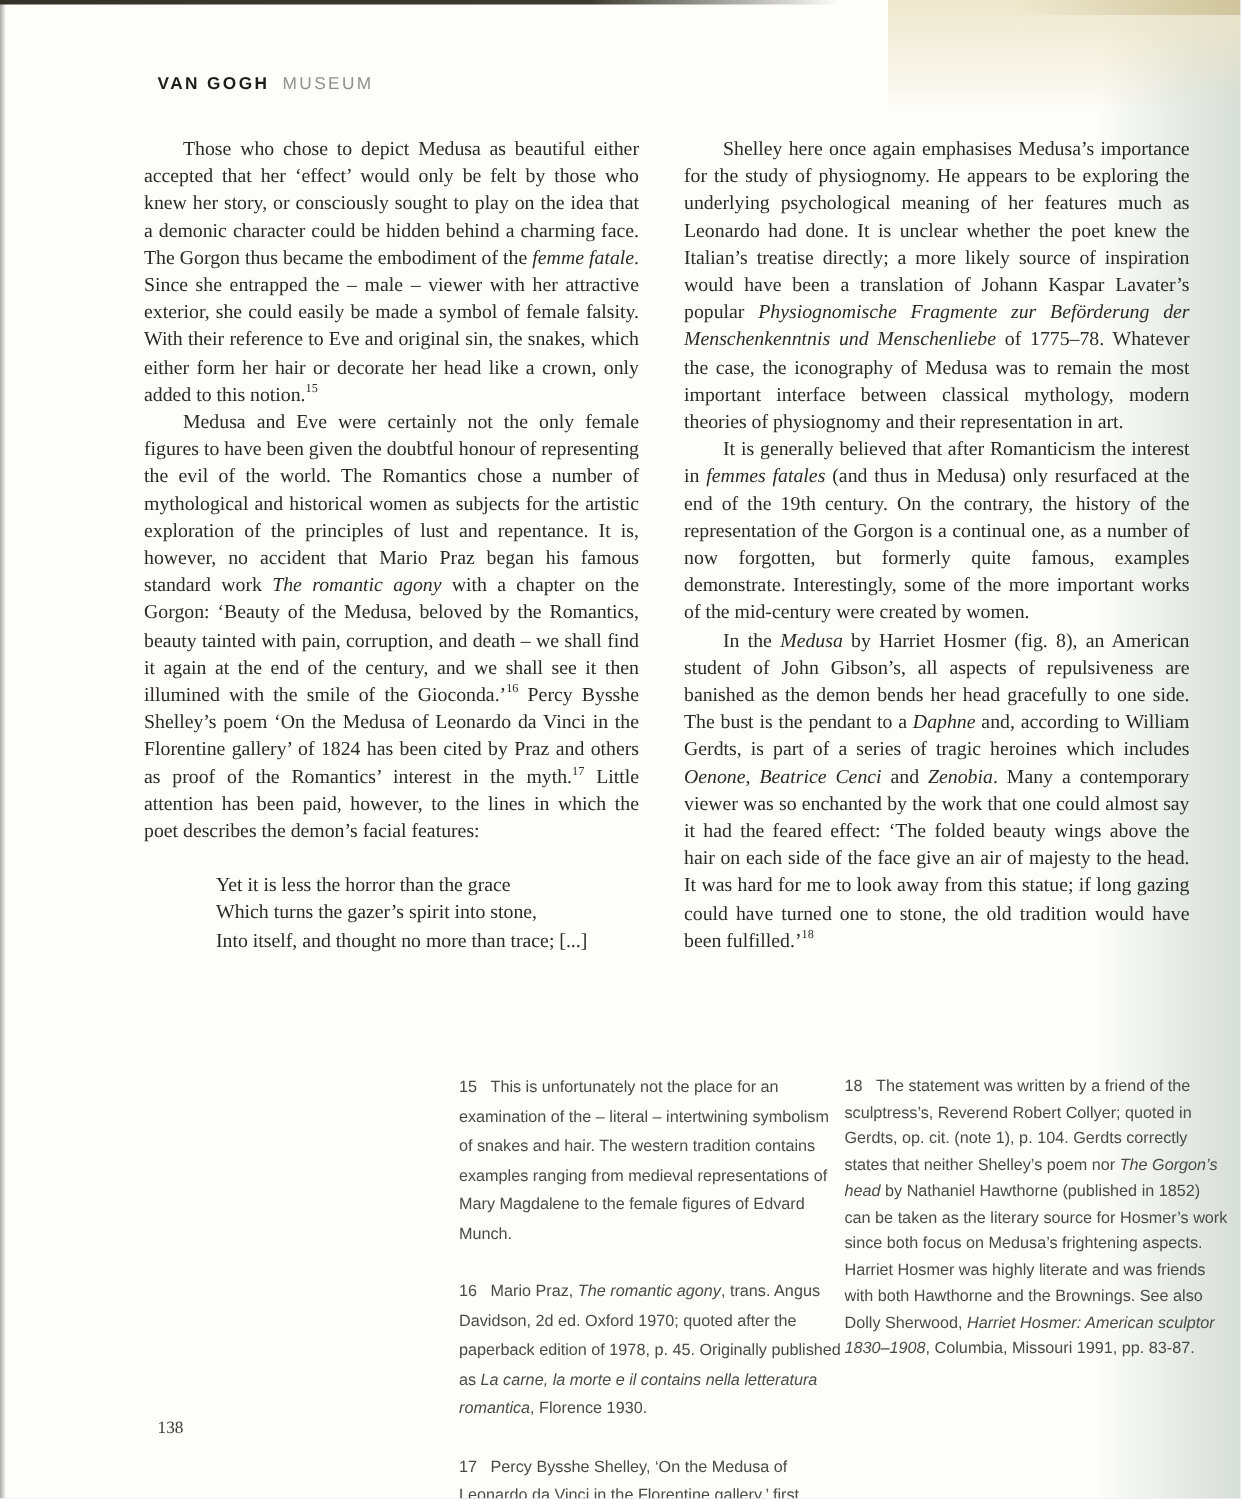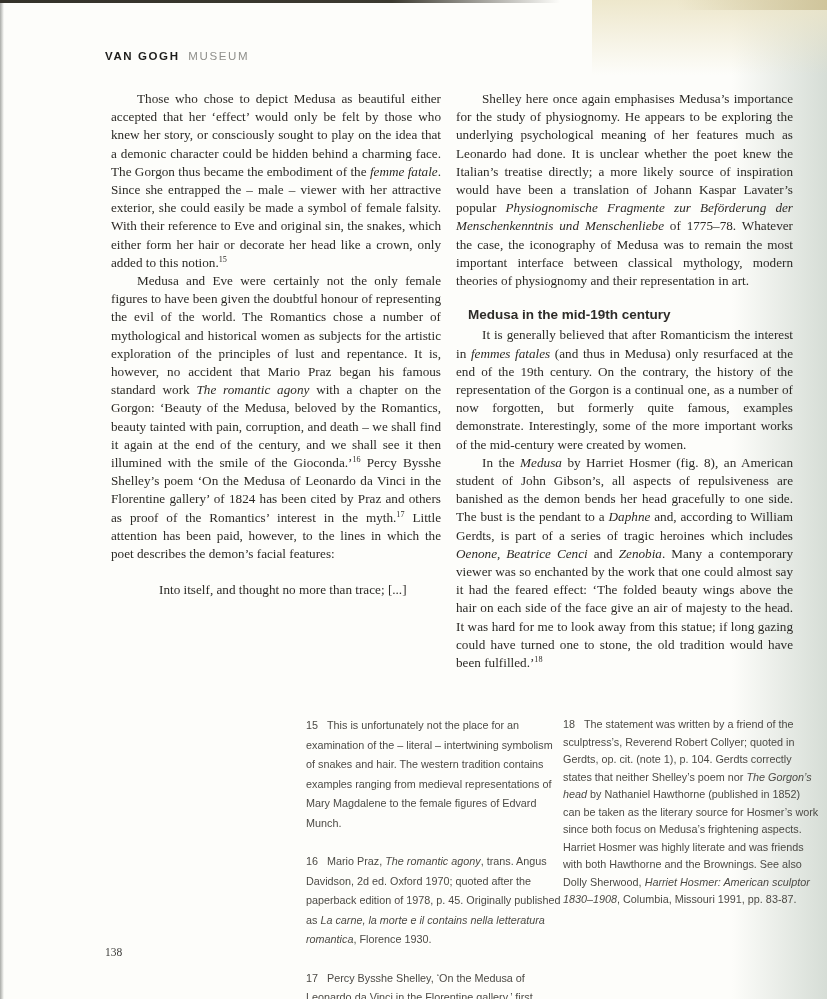--- a/index.html
+++ b/index.html
@@ -23,21 +23,21 @@
   .corner-tan{position:absolute;right:0;top:0;width:150px;height:10px;
     background:linear-gradient(to right,rgba(203,191,147,0),rgba(203,191,147,0.85));}
   
   .header{position:absolute;left:105px;top:50px;
     font-family:"Liberation Sans",sans-serif;font-size:11.5px;letter-spacing:1.6px;color:#1d1d1b;}
   .header .bold{font-weight:700;}
   .header .light{font-weight:400;color:#8f8f8b;margin-left:4px;}
   
   .col{position:absolute;top:90px;color:#2c2a26;
     font-size:13.2px;line-height:18.2px;text-align:justify;}
-  .col-left{left:111px;width:330px;}
+  .col-left{left:96px;width:330px;}
   .col-right{left:456px;width:337px;}
   .col p{margin:0;text-indent:26px;}
   sup{font-size:0.62em;line-height:0;vertical-align:super;letter-spacing:0;}
   .quote{margin:18px 0 0 48px;text-align:left;text-indent:0;}
   .quote div{margin:0;}
   .subhead{font-family:"Liberation Sans",sans-serif;font-weight:700;
     font-size:13.5px;color:#2e2c29;margin:16px 0 2px 12px;text-align:left;}
   
   .fn-col{position:absolute;top:716px;color:#4c4a45;
     font-family:"Liberation Sans",sans-serif;font-size:10.8px;text-align:left;}
@@ -62,27 +62,28 @@
 
   <div class="header">
     <span class="bold">VAN GOGH</span>
     <span class="light">MUSEUM</span>
   </div>
 
   <div class="col col-left">
     <p>Those who chose to depict Medusa as beautiful either accepted that her ‘effect’ would only be felt by those who knew her story, or consciously sought to play on the idea that a demonic character could be hidden behind a charming face. The Gorgon thus became the embodiment of the <i>femme fatale</i>. Since she entrapped the – male – viewer with her attractive exterior, she could easily be made a symbol of female falsity. With their reference to Eve and original sin, the snakes, which either form her hair or decorate her head like a crown, only added to this notion.<sup>15</sup></p>
     <p>Medusa and Eve were certainly not the only female figures to have been given the doubtful honour of representing the evil of the world. The Romantics chose a number of mythological and historical women as subjects for the artistic exploration of the principles of lust and repentance. It is, however, no accident that Mario Praz began his famous standard work <i>The romantic agony</i> with a chapter on the Gorgon: ‘Beauty of the Medusa, beloved by the Romantics, beauty tainted with pain, corruption, and death – we shall find it again at the end of the century, and we shall see it then illumined with the smile of the Gioconda.’<sup>16</sup> Percy Bysshe Shelley’s poem ‘On the Medusa of Leonardo da Vinci in the Florentine gallery’ of 1824 has been cited by Praz and others as proof of the Romantics’ interest in the myth.<sup>17</sup> Little attention has been paid, however, to the lines in which the poet describes the demon’s facial features:</p>
     <div class="quote">
+      <div>Yet it is less the horror than the grace</div>
+      <div>Which turns the gazer’s spirit into stone,</div>
       <div>Into itself, and thought no more than trace; [...]</div>
     </div>
   </div>
 
   <div class="col col-right">
     <p>Shelley here once again emphasises Medusa’s importance for the study of physiognomy. He appears to be exploring the underlying psychological meaning of her features much as Leonardo had done. It is unclear whether the poet knew the Italian’s treatise directly; a more likely source of inspiration would have been a translation of Johann Kaspar Lavater’s popular <i>Physiognomische Fragmente zur Beförderung der Menschenkenntnis und Menschenliebe</i> of 1775–78. Whatever the case, the iconography of Medusa was to remain the most important interface between classical mythology, modern theories of physiognomy and their representation in art.</p>
-    <div class="subhead">Medusa in the mid-19th century</div>
     <p>It is generally believed that after Romanticism the interest in <i>femmes fatales</i> (and thus in Medusa) only resurfaced at the end of the 19th century. On the contrary, the history of the representation of the Gorgon is a continual one, as a number of now forgotten, but formerly quite famous, examples demonstrate. Interestingly, some of the more important works of the mid-century were created by women.</p>
     <p>In the <i>Medusa</i> by Harriet Hosmer (fig. 8), an American student of John Gibson’s, all aspects of repulsiveness are banished as the demon bends her head gracefully to one side. The bust is the pendant to a <i>Daphne</i> and, according to William Gerdts, is part of a series of tragic heroines which includes <i>Oenone</i>, <i>Beatrice Cenci</i> and <i>Zenobia</i>. Many a contemporary viewer was so enchanted by the work that one could almost say it had the feared effect: ‘The folded beauty wings above the hair on each side of the face give an air of majesty to the head. It was hard for me to look away from this statue; if long gazing could have turned one to stone, the old tradition would have been fulfilled.’<sup>18</sup></p>
   </div>
 
   <div class="fn-col fn-left">
     <p class="fn">
       <span class="num">15</span><span>This is unfortunately not the place for an examination of the – literal – intertwining symbolism of snakes and hair. The western tradition contains examples ranging from medieval representations of Mary Magdalene to the female figures of Edvard Munch.</span>
     </p>
     <p class="fn">
       <span class="num">16</span><span>Mario Praz, <i>The romantic agony</i>, trans. Angus Davidson, 2d ed. Oxford 1970; quoted after the paperback edition of 1978, p. 45. Originally published as <i>La carne, la morte e il contains nella letteratura romantica</i>, Florence 1930.</span>

